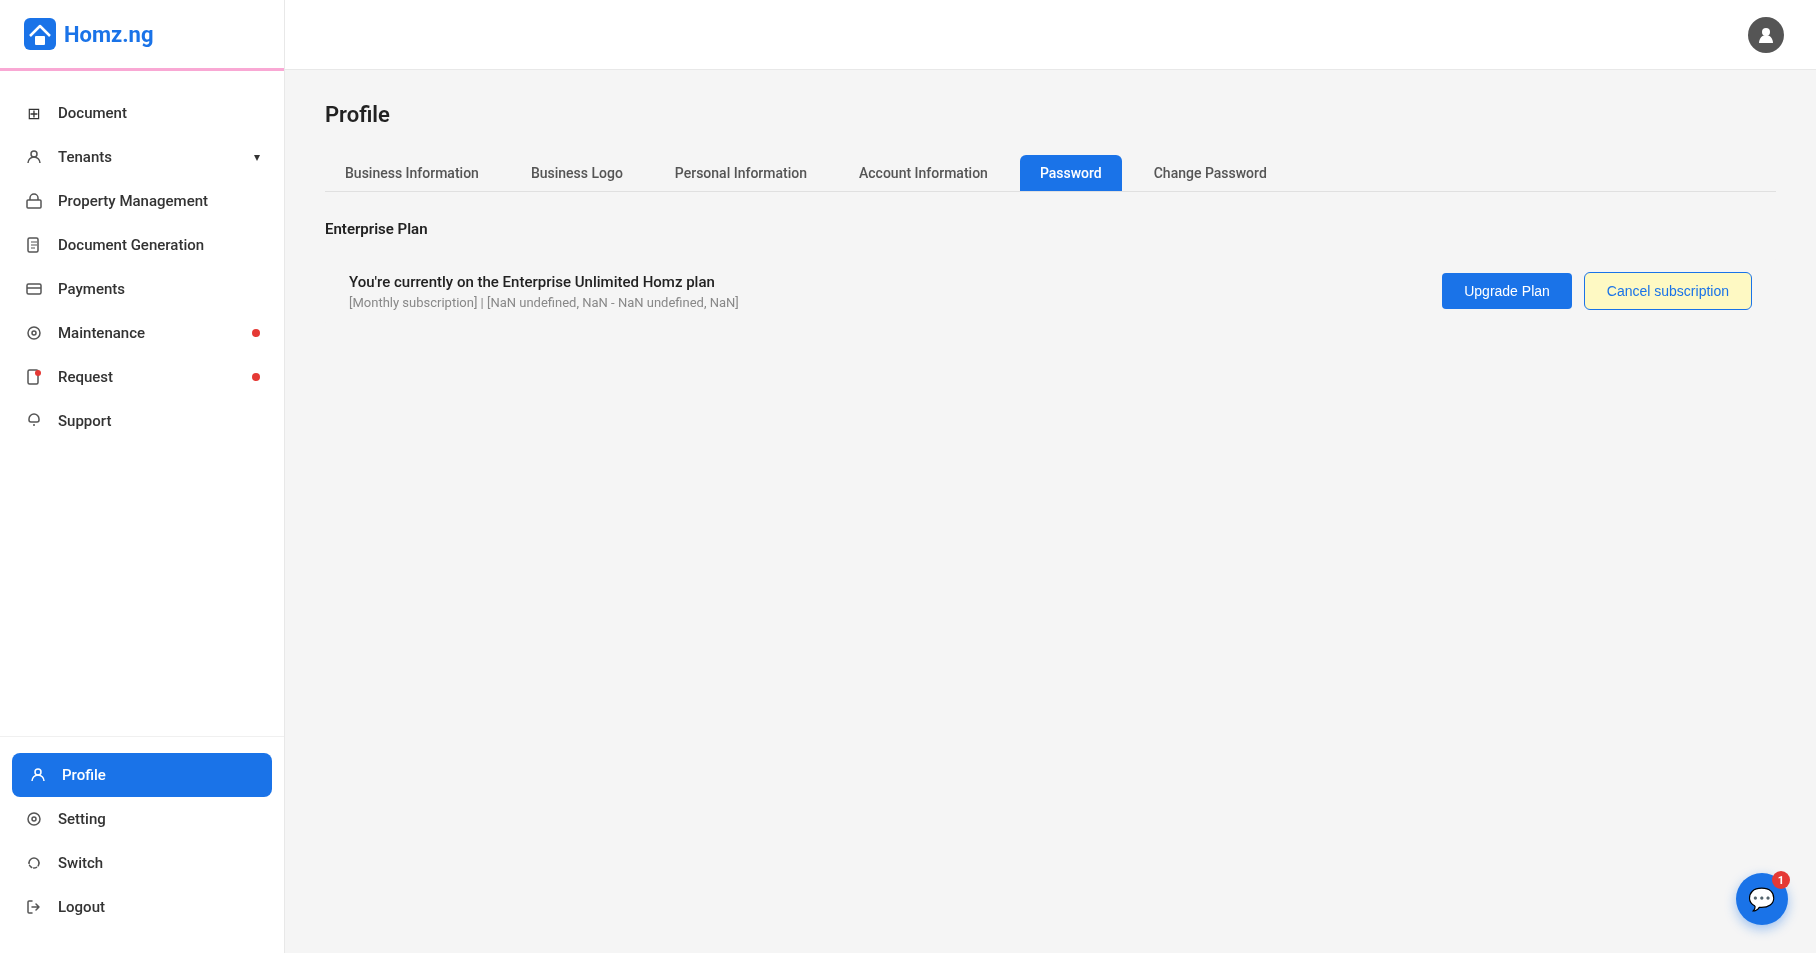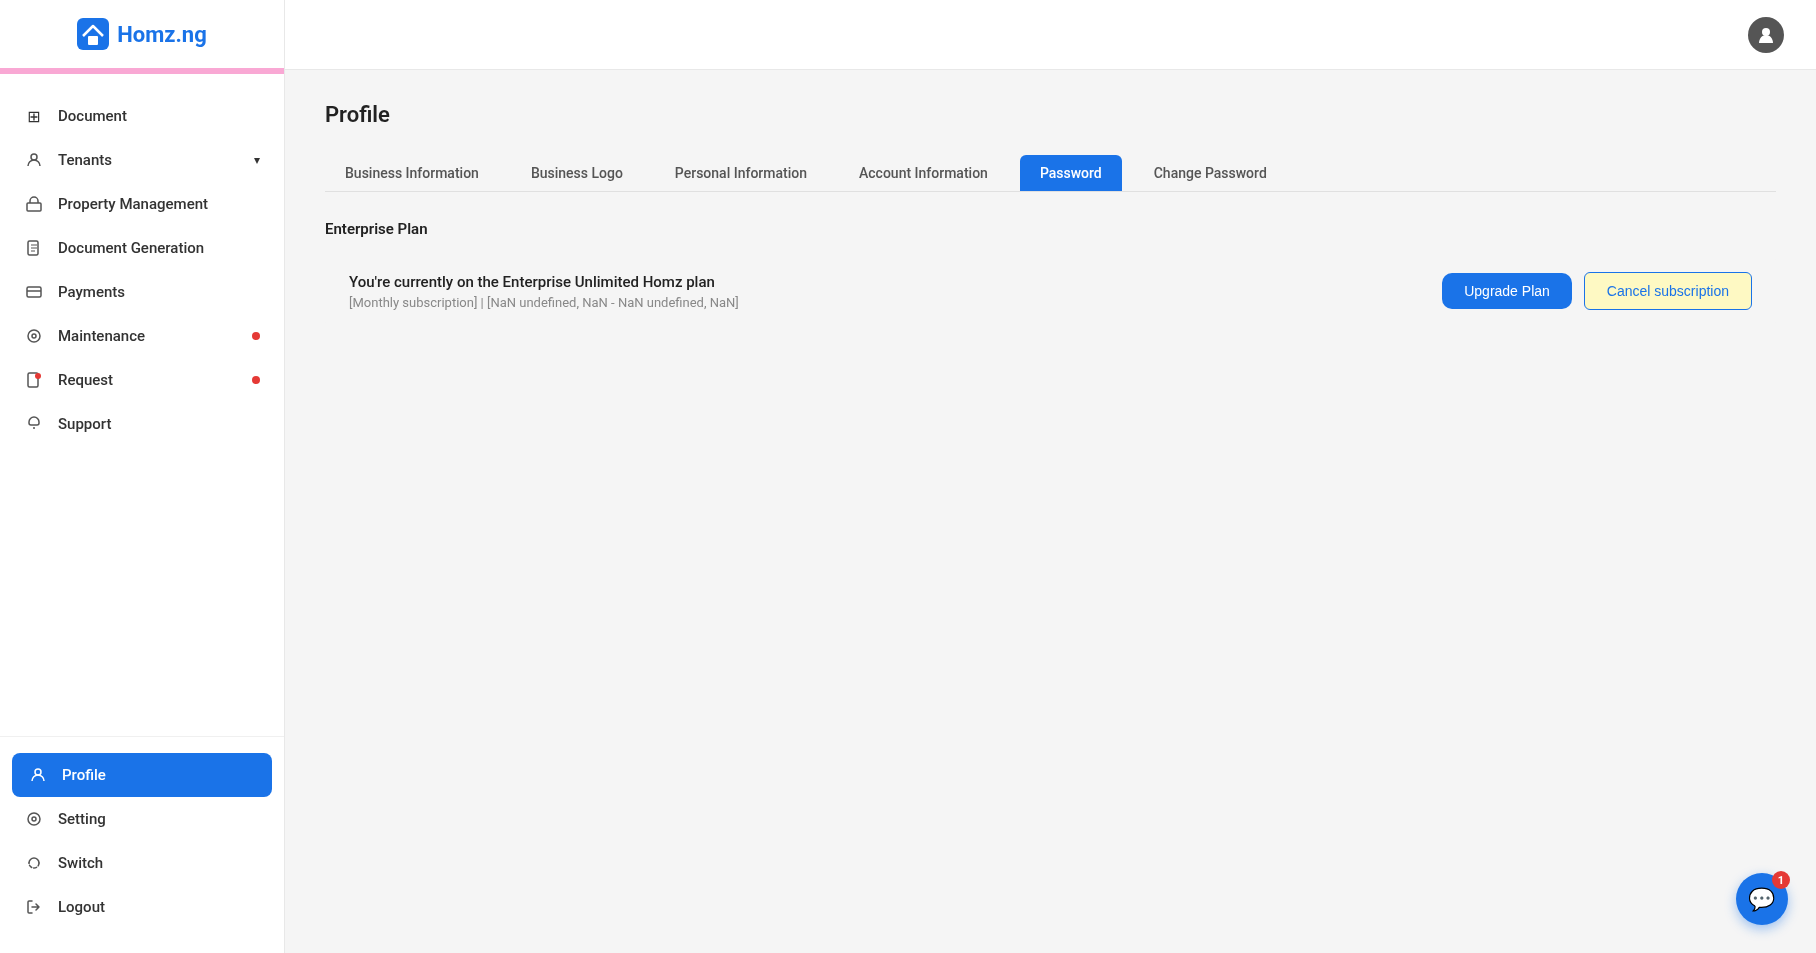--- a/index.html
+++ b/index.html
@@ -14,22 +14,21 @@
       flex-direction: column;
       border-right: 1px solid #e8e8e8;
       height: 100vh;
       overflow-y: auto;
     }
     .sidebar-logo {
       padding: 18px 24px;
       display: flex;
       align-items: center;
       gap: 8px;
-      border-bottom: 6px solid #f9a8d4;
-      justify-content: center;
+      border-bottom: 3px solid #f9a8d4;
     }
     .logo-icon {
       width: 32px;
       height: 32px;
     }
     .logo-text {
       font-size: 22px;
       font-weight: 700;
       color: #1a73e8;
     }
@@ -175,21 +174,21 @@
     }
     .plan-actions {
       display: flex;
       gap: 12px;
       align-items: center;
     }
     .btn-upgrade {
       background: #1a73e8;
       color: #fff;
       border: none;
-      border-radius: 10px;
+      border-radius: 4px;
       padding: 10px 22px;
       font-size: 14px;
       font-weight: 500;
       cursor: pointer;
       transition: background 0.15s;
     }
     .btn-cancel {
       background: #fef9c3;
       color: #1a73e8;
       border: 1.5px solid #1a73e8;

